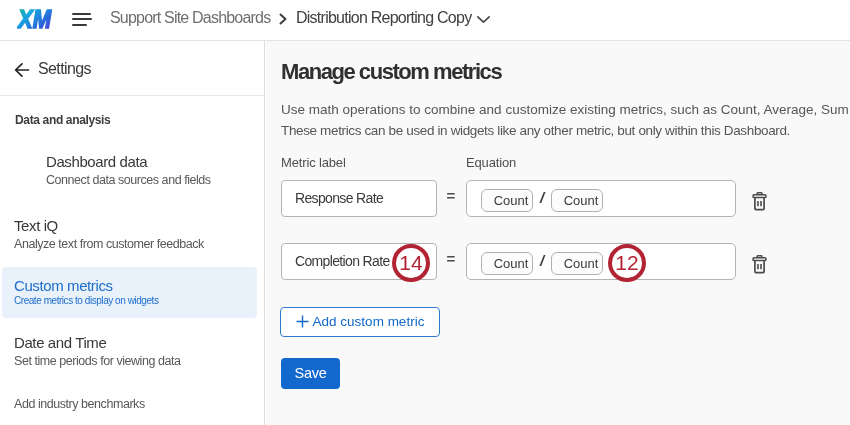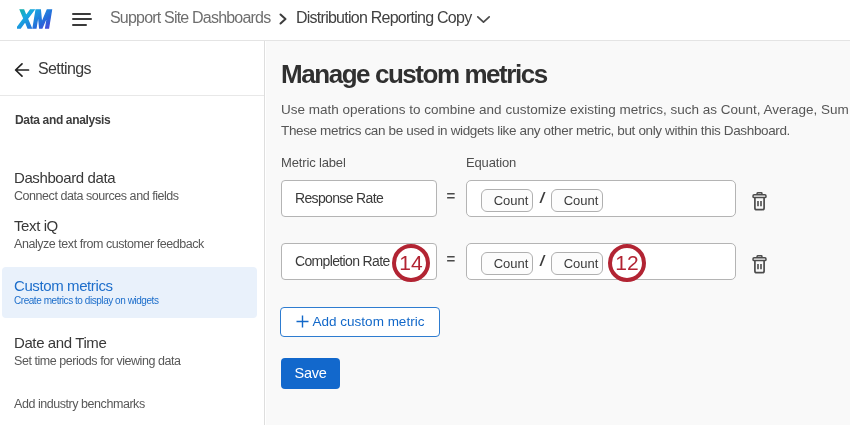--- a/index.html
+++ b/index.html
@@ -27,21 +27,21 @@
   .sideitem .t { font-size:15px; color:#383838; margin-left:14px; letter-spacing:-0.4px; }
   .sideitem .s { font-size:12.5px; color:#585858; margin-left:14px; margin-top:3px; letter-spacing:-0.45px; }
   #selitem { position:absolute; left:2px; top:226px; width:255px; height:51px;
     background:#e9f1fb; border-radius:4px; }
   #seltitle { position:absolute; left:14px; top:236px; font-size:15px; color:#1d6ecb; letter-spacing:-0.4px; }
   #selsub { position:absolute; left:14px; top:254px; font-size:10px; color:#1d6ecb; letter-spacing:-0.45px; }
   #secthead { position:absolute; left:15px; top:72px; font-size:12px; font-weight:bold; color:#3d3d3d; letter-spacing:-0.35px; }
 
   
   #main { position:absolute; left:266px; top:41px; width:584px; height:384px; background:#f9f9f9; }
-  #h1 { position:absolute; left:15px; top:18px; font-size:26px; font-weight:bold; color:#303030;
+  #h1 { position:absolute; left:15px; top:18px; font-size:22px; font-weight:bold; color:#303030;
     letter-spacing:-1.45px; }
   .para { position:absolute; left:15px; font-size:13.5px; color:#565656; white-space:nowrap; }
   .collabel { position:absolute; top:114px; font-size:13px; color:#4f4f4f; letter-spacing:-0.15px; }
   .inputbox { position:absolute; left:15px; width:156px; height:37px; background:#fff;
     border:1px solid #b4b4b4; border-radius:4px; font-size:14px; color:#3a3a3a;
     line-height:35px; padding-left:13px; letter-spacing:-0.65px; }
   .eq { position:absolute; left:178px; width:14px; text-align:center; font-size:15px;
     font-weight:bold; color:#4a4a4a; }
   .eqbox { position:absolute; left:200px; width:270px; height:37px; background:#fff;
     border:1px solid #b4b4b4; border-radius:5px; }
@@ -93,21 +93,21 @@
 
 <div id="sidebar">
   <div id="settingsrow">
     <svg width="20" height="16" viewBox="0 0 20 16" style="position:absolute;left:14px;top:21px;">
       <path d="M14.5 8 L2 8 M8 1.8 L1.6 8 L8 14.2" fill="none" stroke="#222" stroke-width="1.7" stroke-linecap="round" stroke-linejoin="round"></path>
     </svg>
     <span>Settings</span>
   </div>
   <div id="secthead">Data and analysis</div>
 
-  <div class="sideitem" style="top:128px;">
+  <div class="sideitem" style="top:112px;padding-left:32px;">
     <div class="t">Dashboard data</div>
     <div class="s">Connect data sources and fields</div>
   </div>
   <div class="sideitem" style="top:176px;">
     <div class="t">Text iQ</div>
     <div class="s">Analyze text from customer feedback</div>
   </div>
   <div id="selitem"></div>
   <div id="seltitle">Custom metrics</div>
   <div id="selsub">Create metrics to display on widgets</div>

